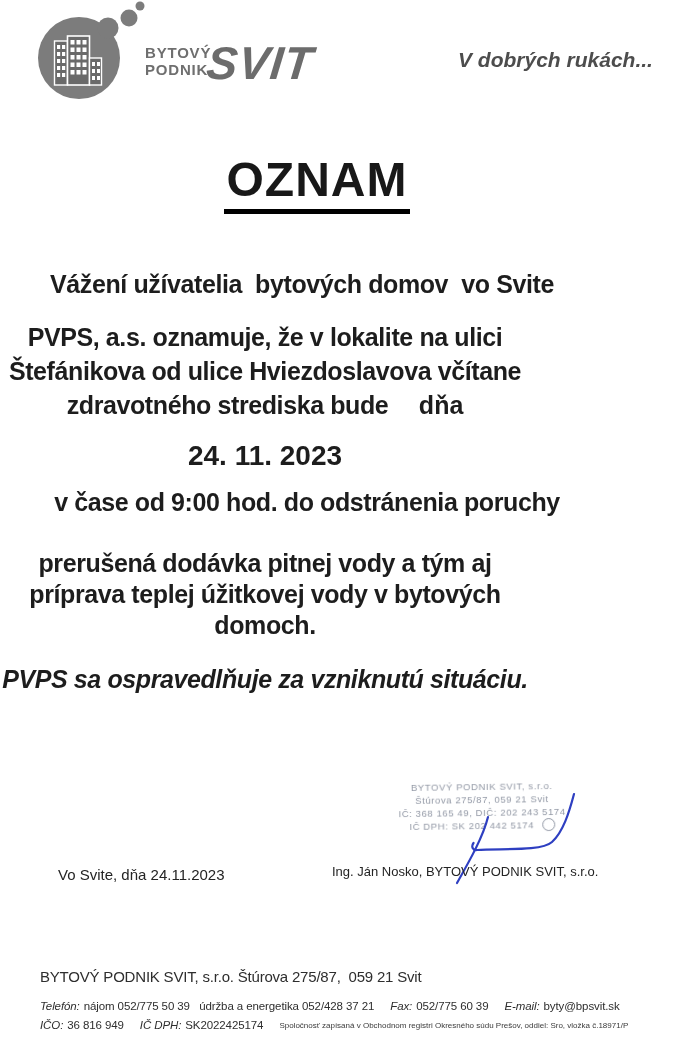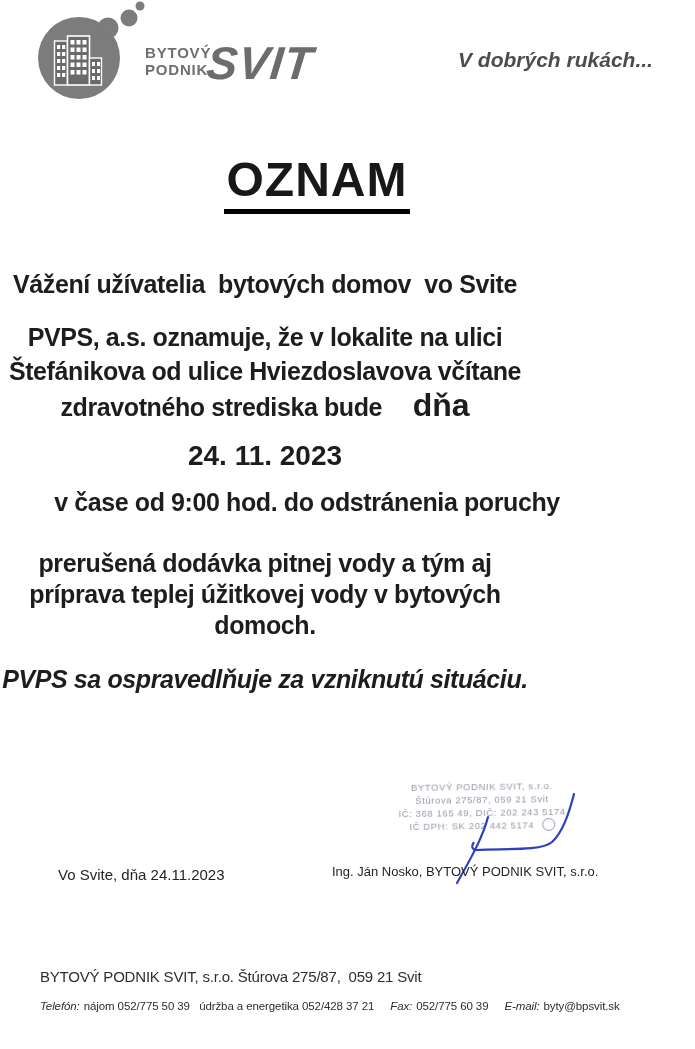--- a/index.html
+++ b/index.html
@@ -21,23 +21,23 @@
     font-size:21px;font-style:italic;font-weight:bold;color:#4d4d4d;}
 
   
   .title-wrap{position:absolute;left:0;top:152px;width:634px;text-align:center;}
   .title{display:inline-block;font-size:48px;font-weight:bold;color:#181818;
     letter-spacing:1px;border-bottom:5px solid #000000;padding:0 3px 2px 3px;}
 
   
   .bodyline{position:absolute;left:0;width:530px;text-align:center;
     font-weight:bold;font-size:25px;letter-spacing:-0.4px;color:#1d1d1d;}
-  #p-greeting{top:270px;}
+  #p-greeting{top:270px;padding-left:37px;}
   #p-announce{top:320px;line-height:34px;}
-  #p-announce .emph{font-size:32px;letter-spacing:0;margin-left:24px;}
+  #p-announce .emph{font-size:25px;letter-spacing:0;margin-left:24px;}
   #p-date{top:440px;font-size:28px;letter-spacing:0;}
   #p-time{top:488px;padding-left:42px;}
   #p-interrupt{top:548px;line-height:31px;}
   #p-apology{top:665px;font-style:italic;}
 
   
   .stamp{position:absolute;left:382px;top:780px;width:200px;
     color:rgba(104,112,130,0.72);font-size:9.5px;line-height:13px;
     text-align:center;letter-spacing:.6px;transform:rotate(-0.8deg);
     filter:blur(0.35px);}
@@ -156,14 +156,19 @@
   <div class="signatory">Ing. Ján Nosko, BYTOVÝ PODNIK SVIT, s.r.o.</div>
 
   <div class="footer-company pre">BYTOVÝ PODNIK SVIT, s.r.o. Štúrova 275/87,  059 21 Svit</div>
 
   <div id="footer-row1" class="footer-row">
     <span class="fitem"><span class="flabel">Telefón:</span><span class="pre">nájom 052/775 50 39   údržba a energetika 052/428 37 21</span></span>
     <span class="fitem"><span class="flabel">Fax:</span><span>052/775 60 39</span></span>
     <span class="fitem"><span class="flabel">E-mail:</span><span>byty@bpsvit.sk</span></span>
   </div>
 
+  <div id="footer-row2" class="footer-row">
+    <span class="fitem"><span class="flabel">IČO:</span><span>36 816 949</span></span>
+    <span class="fitem"><span class="flabel">IČ DPH:</span><span>SK2022425174</span></span>
+    <span class="registry">Spoločnosť zapísaná v Obchodnom registri Okresného súdu Prešov, oddiel: Sro, vložka č.18971/P</span>
+  </div>
 
 </div>
 
 </body></html>

